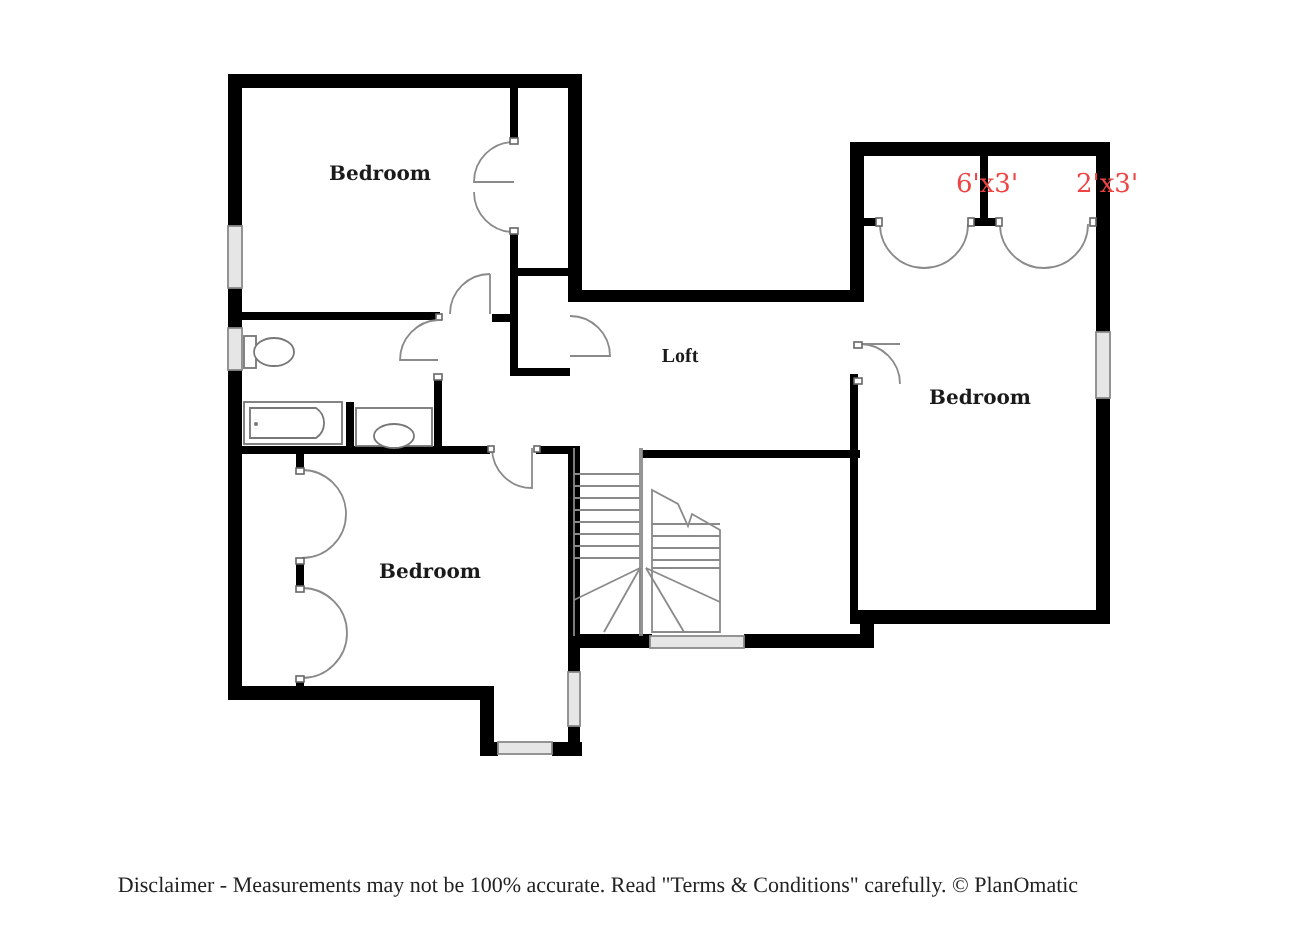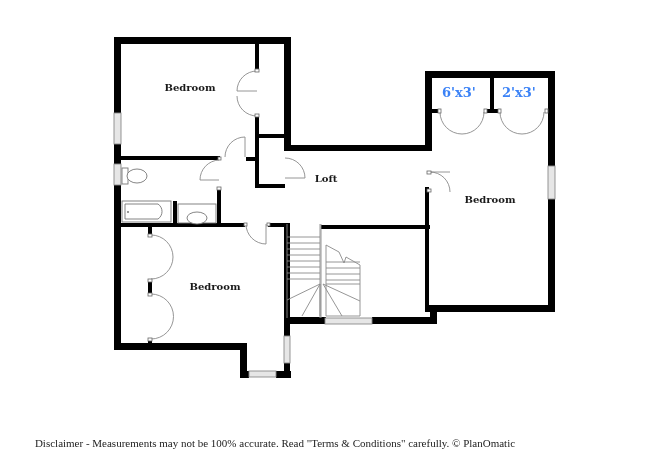--- a/index.html
+++ b/index.html
@@ -18,33 +18,35 @@
       color: #1a1a1a;
       text-align: center;
       line-height: 17px;
       font-size: 10px;
       white-space: nowrap;
     }
     .label .dim { display: block; }
     .closet-label {
       position: absolute;
       font-family: "DejaVu Serif", "Liberation Serif", serif;
-      font-weight: bold;
-      color: #3b82f6;
+      font-weight: normal;
+      color: #ef4444;
       font-size: 13px;
       white-space: nowrap;
+      margin-left: 36px;
     }
     .disclaimer {
       position: absolute;
       left: 0; top: 437px; width: 550px;
       text-align: center;
       font-family: "Liberation Serif", "DejaVu Serif", serif;
       font-size: 11px;
       color: #222222;
       white-space: nowrap;
+      padding-left: 24px;
     }
   </style>
 </head>
 <body>
 
 <svg class="plan" viewBox="0 0 650 473" xmlns="http://www.w3.org/2000/svg">
 
   <g>
 
     <rect class="wall" x="114" y="37" width="176" height="7"></rect>
@@ -203,21 +205,21 @@
     <line class="stair" x1="326" y1="274" x2="360" y2="274"></line>
     <line class="stair" x1="326" y1="280" x2="360" y2="280"></line>
     <line class="stair" x1="326" y1="284" x2="360" y2="284"></line>
   </g>
 </svg>
 
 <div class="label" style="left:140px; top:79px; width:100px;">
   <span>Bedroom</span>
 </div>
 
-<div class="label" style="left:281px; top:170px; width:90px;">
+<div class="label" style="left:295px; top:170px; width:90px;font-family:Liberation Serif, serif;">
   <span>Loft</span>
 </div>
 
 <div class="label" style="left:440px; top:191px; width:100px;">
   <span>Bedroom</span>
 </div>
 
 <div class="label" style="left:165px; top:278px; width:100px;">
   <span>Bedroom</span>
 </div>

